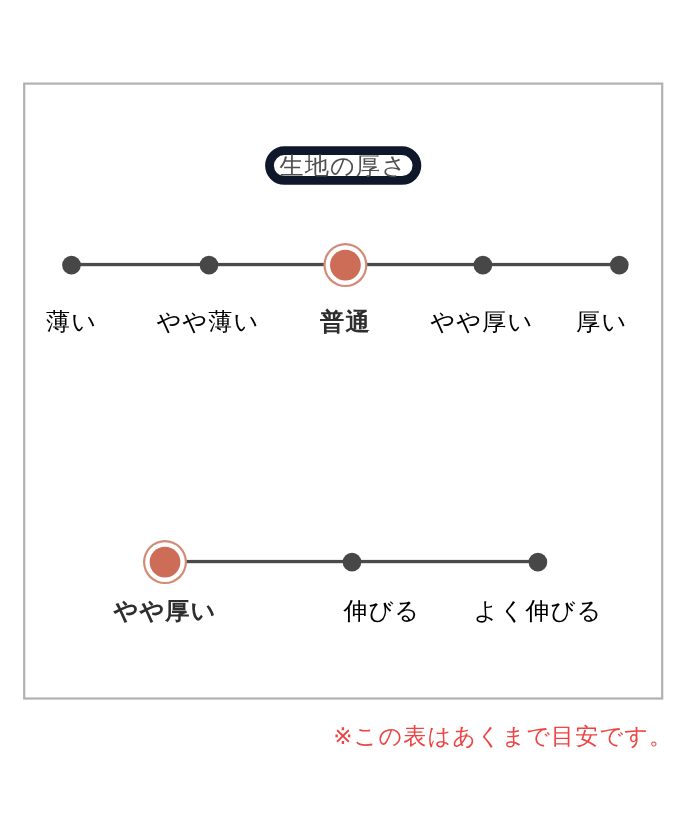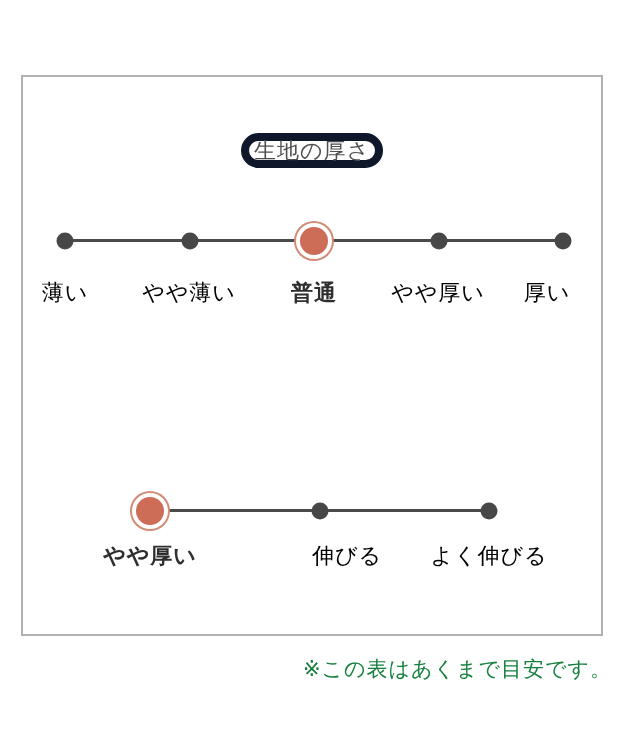--- a/index.html
+++ b/index.html
@@ -93,21 +93,21 @@
   .lx-540 { left: 524px; }
   .lx-127 { left: 127px; }
   .lx-296 { left: 296px; margin-left: 28px; }
   .lx-466 { left: 466px; font-family: Liberation Serif, serif; }
   .note {
     position: absolute;
     right: 13px;
     top: 655px;
     font-size: 21px;
     letter-spacing: 1px;
-    color: #15803d;
+    color: #ef4444;
     white-space: nowrap;
   }
 </style>
 </head>
 <body>
 
 <div class="page">
   <div class="frame">
 
     <div class="pill pill1">

